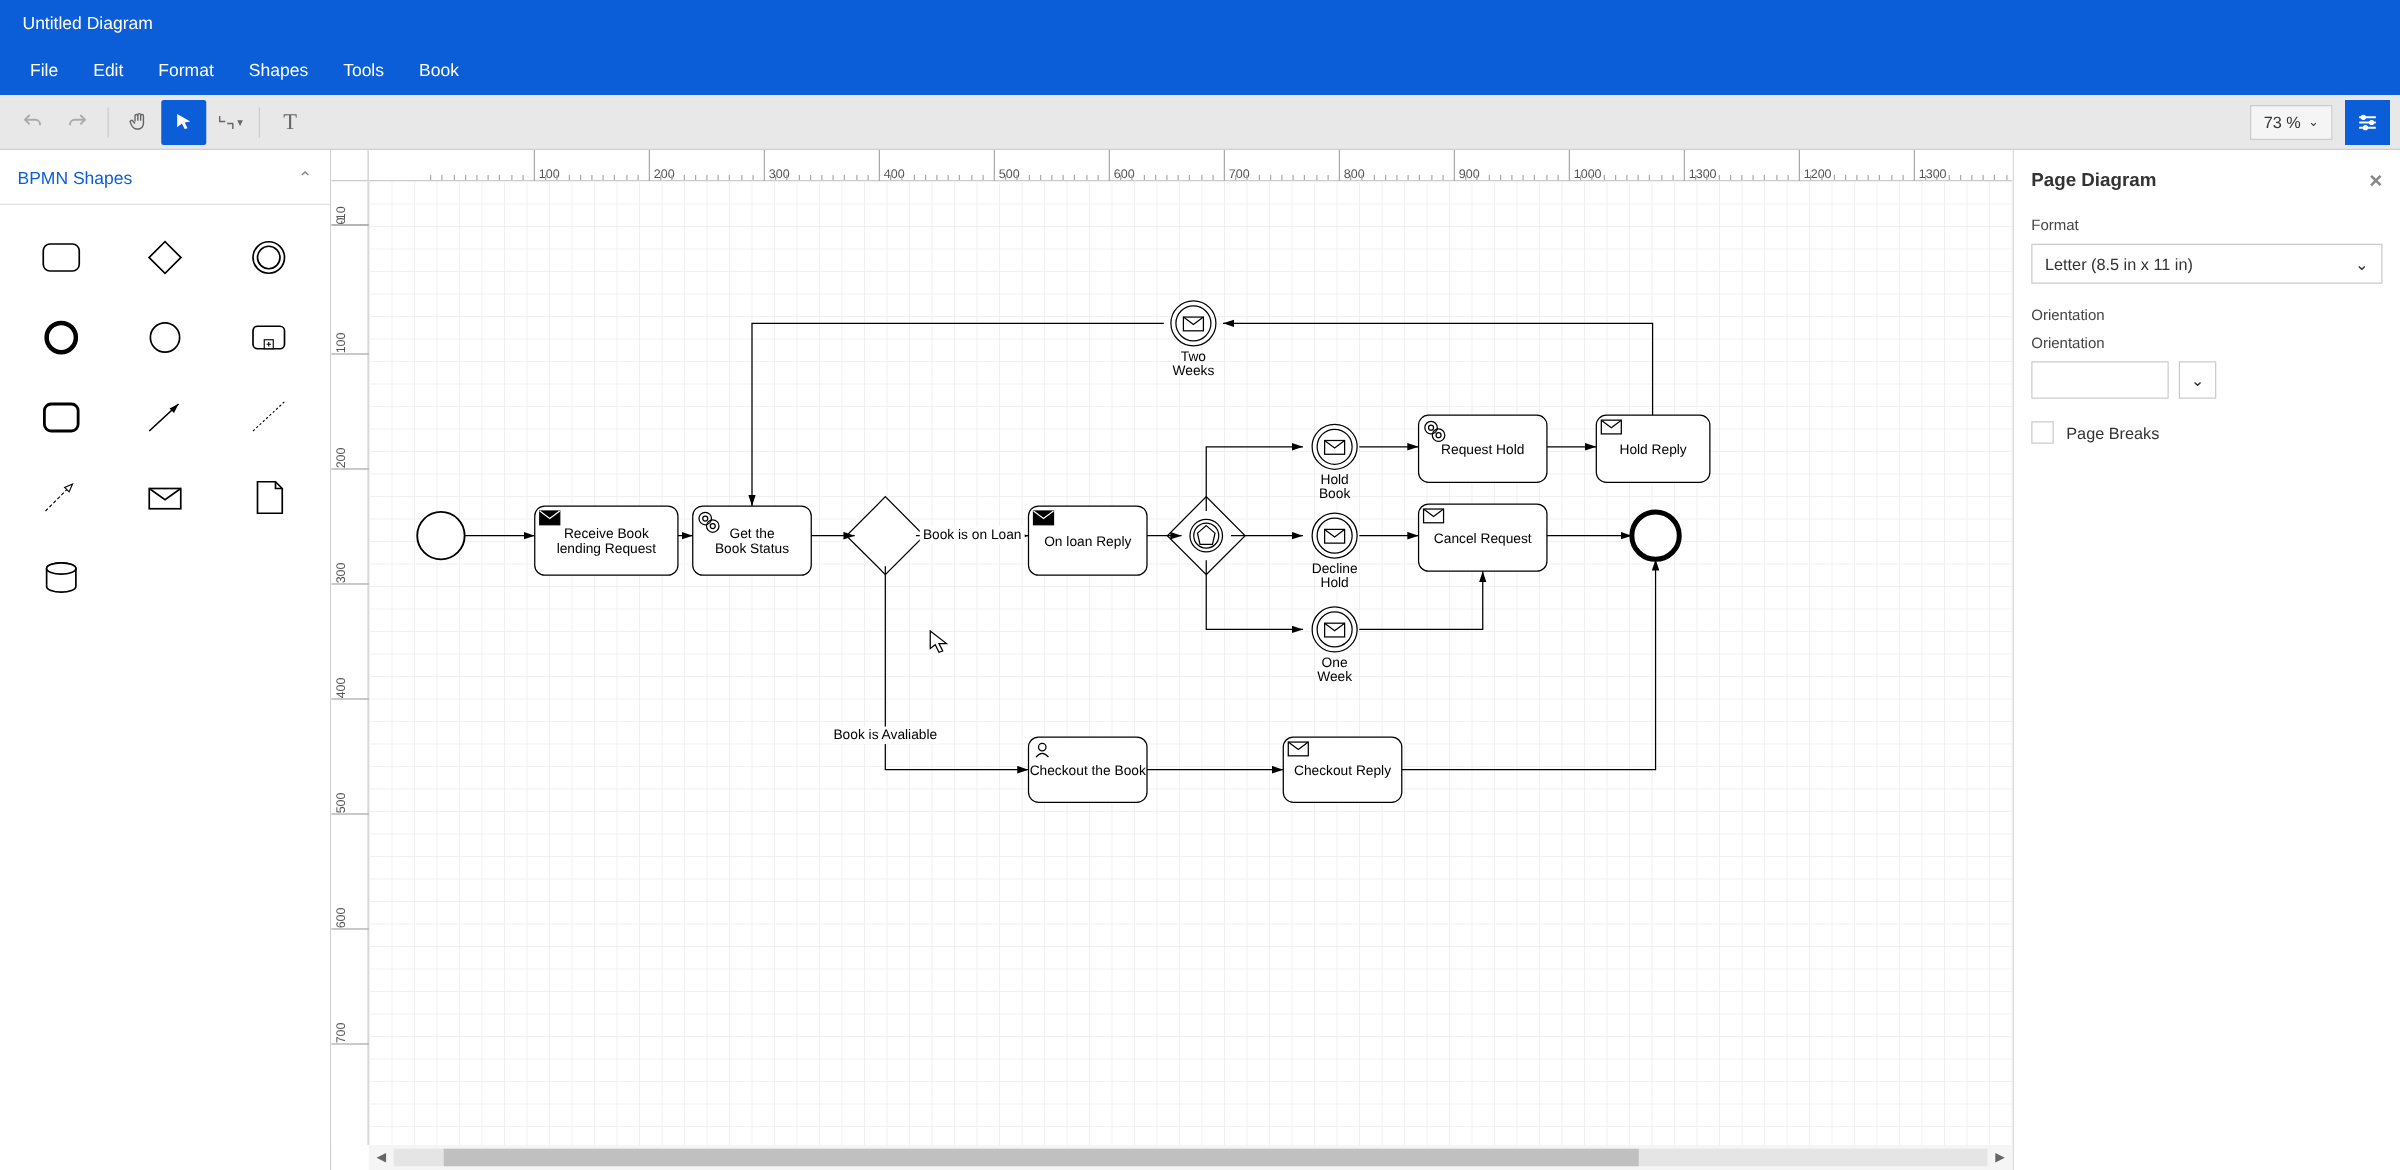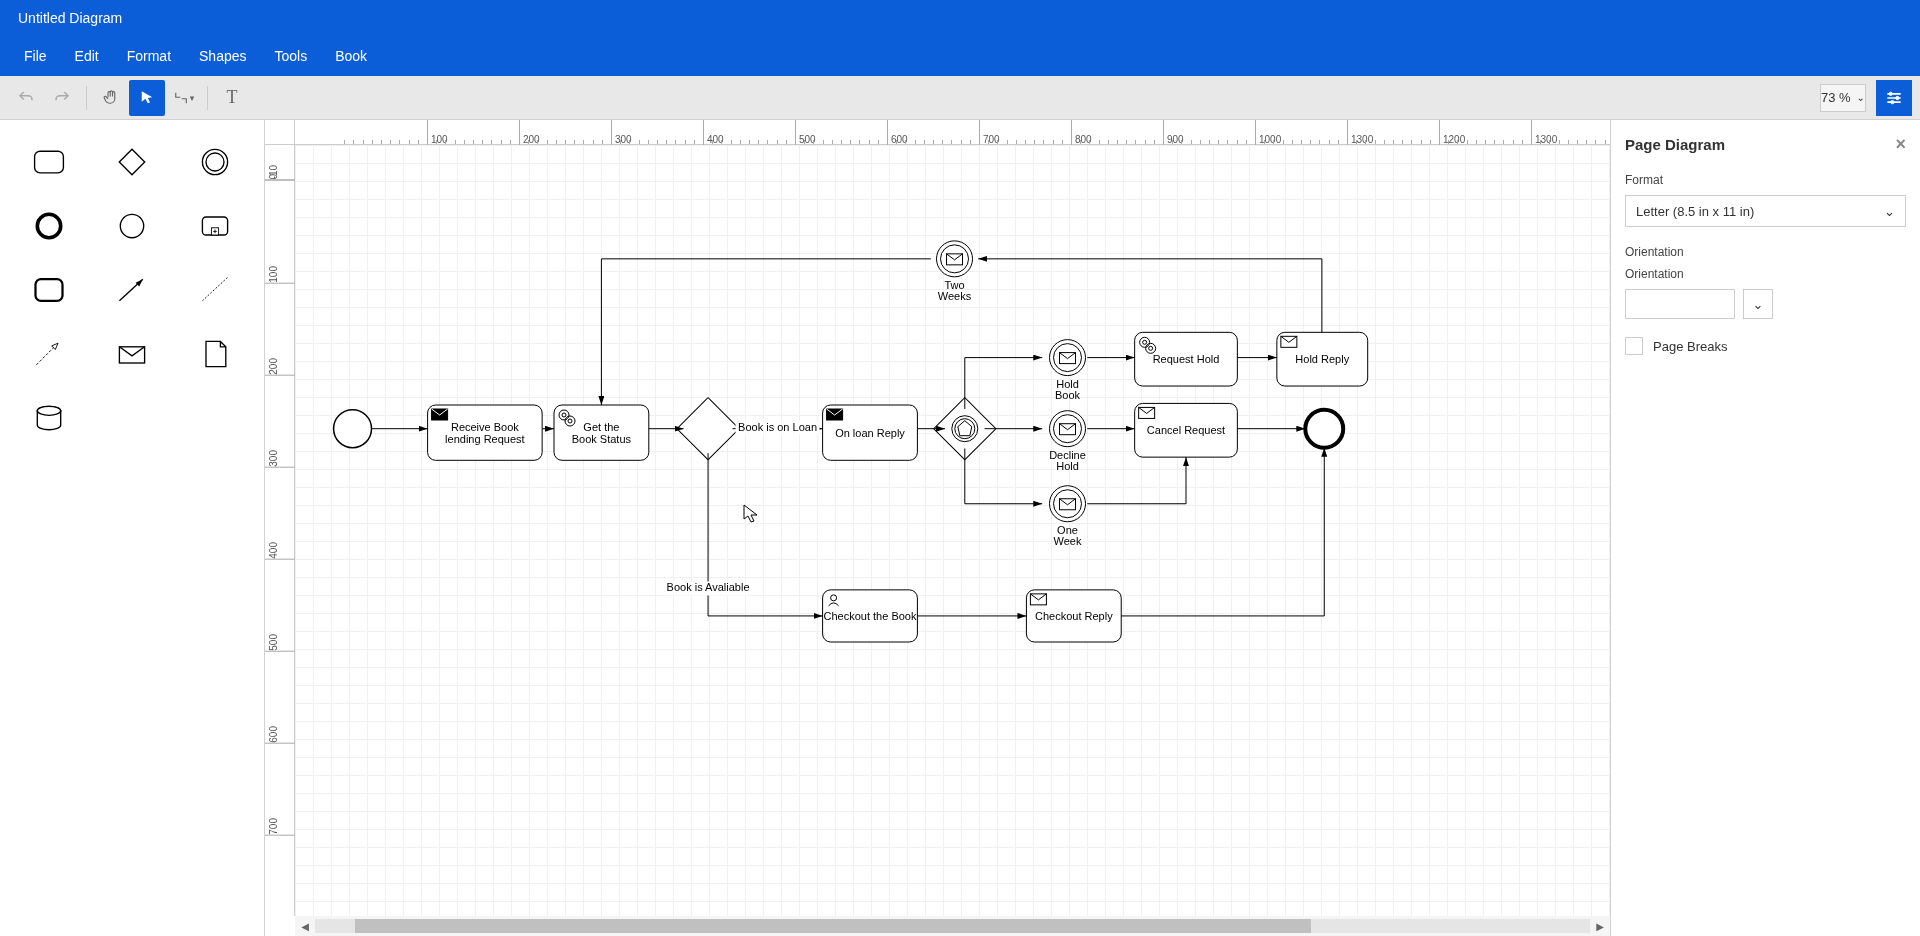--- a/index.html
+++ b/index.html
@@ -5,21 +5,21 @@
 *{box-sizing:border-box;margin:0;padding:0;font-family:"Segoe UI",Arial,sans-serif}
 body{background:#e8e8e8;overflow:hidden;width:1920px;height:936px}
 .titlebar{background:#0b5ed7;color:#fff;height:36px;display:flex;align-items:center;padding:0 18px;font-size:14px}
 .menubar{background:#0b5ed7;color:#fff;height:40px;display:flex;align-items:center;padding:0 10px;font-size:14px}
 .menubar .mi{padding:0 14px;cursor:pointer}
 .toolbar{background:#e8e8e8;height:44px;display:flex;align-items:center;padding:0 8px;border-bottom:1px solid #d0d0d0}
 .tb{width:36px;height:36px;display:flex;align-items:center;justify-content:center;color:#666;cursor:pointer;border-radius:2px}
 .tb.active{background:#0b5ed7;color:#fff}
 .tb svg{width:18px;height:18px}
 .tb-sep{width:1px;height:24px;background:#ccc;margin:0 6px}
-.zoom-box{margin-left:auto;border:1px solid #ccc;background:#f5f5f5;height:28px;display:flex;align-items:center;padding:0 0;font-size:13px;color:#333;cursor:pointer}
+.zoom-box{margin-left:auto;border:1px solid #ccc;background:#f5f5f5;height:28px;display:flex;align-items:center;padding:0 10px;font-size:13px;color:#333;cursor:pointer}
 .settings-btn{width:36px;height:36px;background:#0b5ed7;margin-left:10px;display:flex;align-items:center;justify-content:center;cursor:pointer}
 .settings-btn svg{stroke:#fff;fill:none}
 .main{display:flex;height:816px}
 .shapes-panel{width:265px;background:#fff;border-right:1px solid #d0d0d0;display:flex;flex-direction:column}
 .search-inp{border:none;border-bottom:1px solid #e0e0e0;height:44px;padding:0 14px;font-size:14px;outline:none;width:100%}
 .cat-header{height:44px;display:flex;align-items:center;padding:0 14px;font-size:14px;color:#0b5ed7;border-bottom:1px solid #e0e0e0;cursor:pointer;justify-content:space-between}
 .shape-grid{display:grid;grid-template-columns:repeat(3,1fr);gap:20px;padding:20px 18px}
 .shape-cell{height:44px;display:flex;align-items:center;justify-content:center;cursor:pointer}
 .shape-cell svg{width:36px;height:36px}
 .canvas-wrap{flex:1;position:relative;background:#fff;overflow:hidden}
@@ -118,20 +118,24 @@
         <circle cx="8" cy="7" r="2" fill="#fff"></circle>
         <circle cx="16" cy="12" r="2" fill="#fff"></circle>
         <circle cx="10" cy="17" r="2" fill="#fff"></circle>
       </svg>
   </div>
 </div>
 
 <div class="main">
 
   <div class="shapes-panel">
+    <div class="cat-header">
+      <span>BPMN Shapes</span>
+      <span style="color:#888">⌃</span>
+    </div>
     <div class="shape-grid">
       <div class="shape-cell">
           <svg viewBox="0 0 40 40">
             <rect x="4" y="8" width="32" height="24" rx="6" fill="#fff" stroke="#000" stroke-width="1.5"></rect>
           </svg>
         </div>
       <div class="shape-cell">
           <svg viewBox="0 0 40 40">
             <rect x="10" y="10" width="20" height="20" fill="#fff" stroke="#000" stroke-width="1.5" transform="rotate(45 20 20)"></rect>
           </svg>

